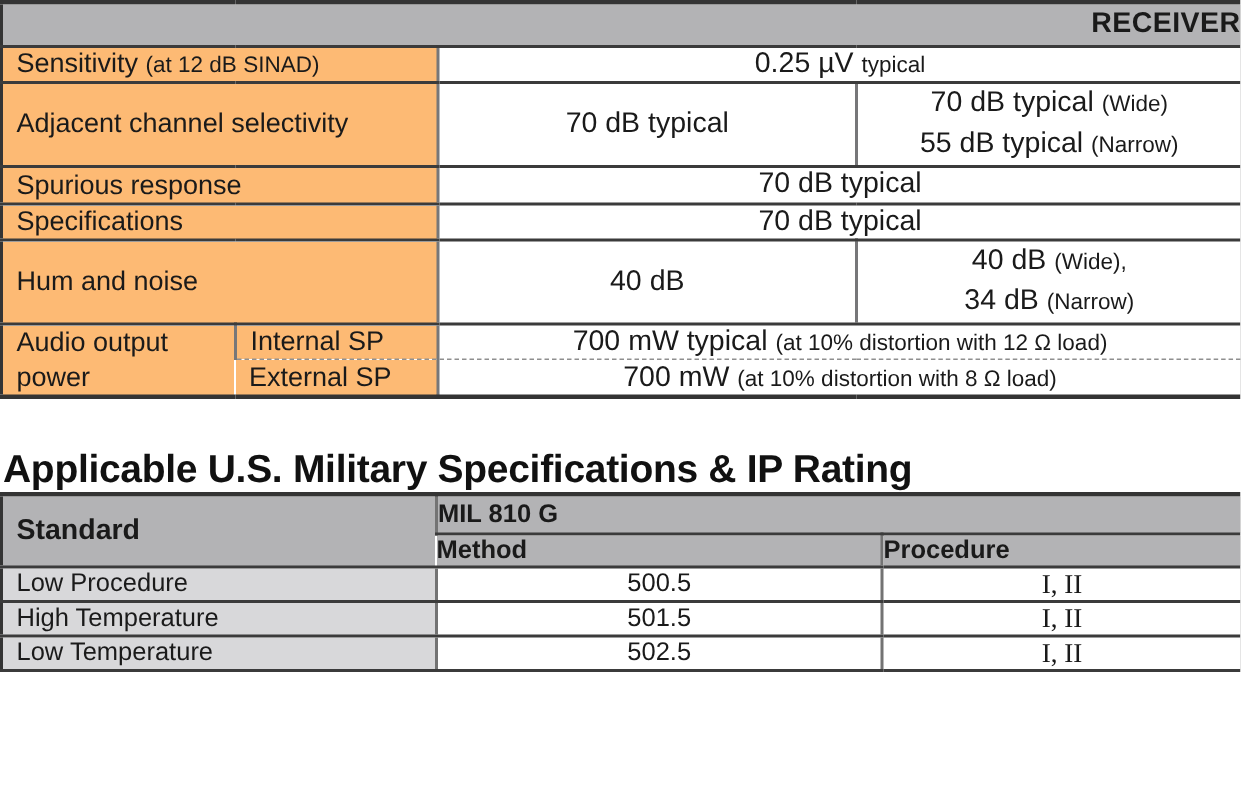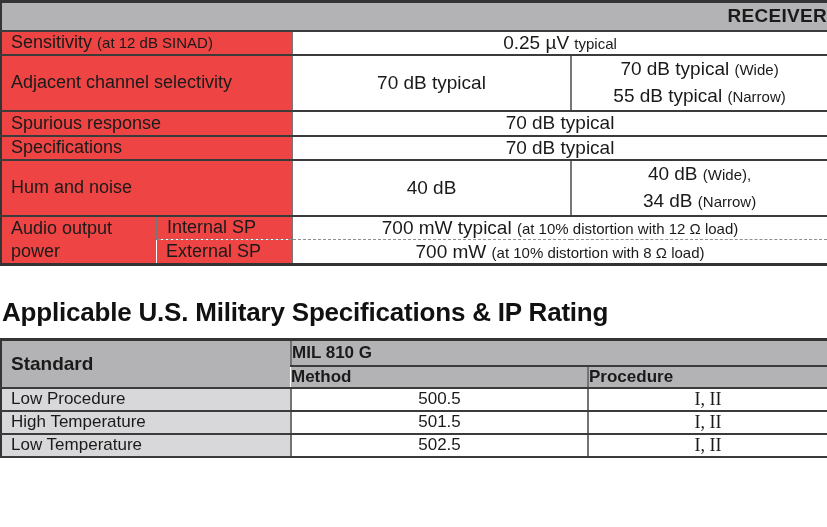--- a/index.html
+++ b/index.html
@@ -27,21 +27,21 @@
   }
   .t1 th:first-child, .t1 td:first-child { border-left: none; }
   .t1 .hdr th {
     background: #b3b3b5;
     text-align: right;
     padding-left: 12px;
     font-size: 19px;
     font-weight: bold;
     letter-spacing: 0.3px;
   }
-  .lbl { background: #ef4444; text-align: left; padding-left: 9px; font-size: 18px; }
+  .lbl { background: #fdba74; text-align: left; padding-left: 9px; font-size: 18px; }
   .val { text-align: center; font-size: 19px; }
   .sm  { font-size: 15px; }
   .r-hdr  { height: 29px; }
   .r-sens { height: 24px; }
   .r-adj  { height: 54px; }
   .r-spur { height: 25px; }
   .r-int  { height: 24px; }
   .r-hum  { height: 55px; }
   .r-a1   { height: 24px; }
   .r-a2   { height: 25px; }
@@ -53,21 +53,21 @@
   .notes {
     margin: 9px 0 0 4px;
     font-size: 16px;
     font-weight: bold;
     line-height: 21px;
     color: #111111;
   }
 
   
   .section-heading {
-    margin: 31px 0 10px 2px;
+    margin: 31px 0 0 2px;
     font-size: 26px;
     font-weight: bold;
     color: #111111;
     letter-spacing: -0.2px;
   }
 
   
   .t2 { border: 2px solid #343434; border-top-width: 3px; border-bottom-width: 2px; }
   .t2 th, .t2 td {
     border-bottom: 2px solid #3b3b3b;

